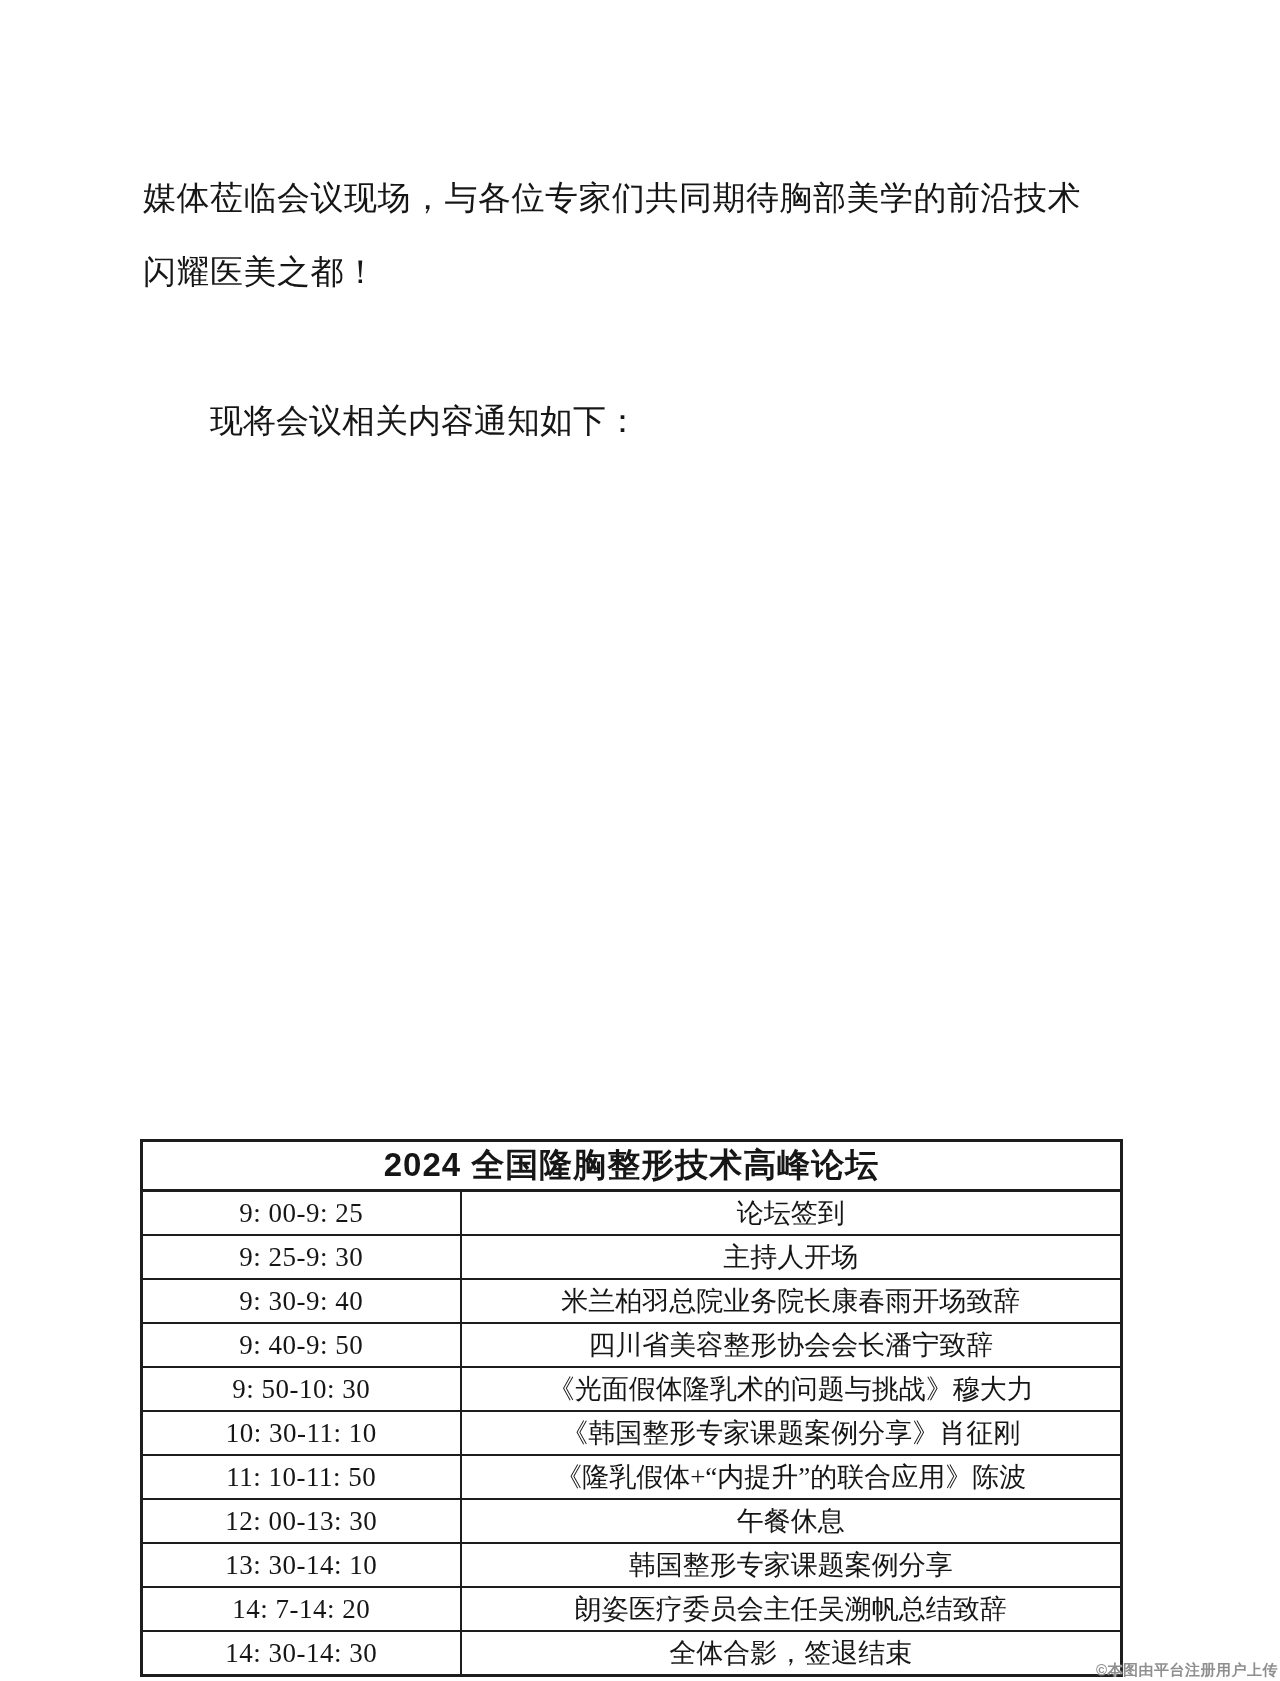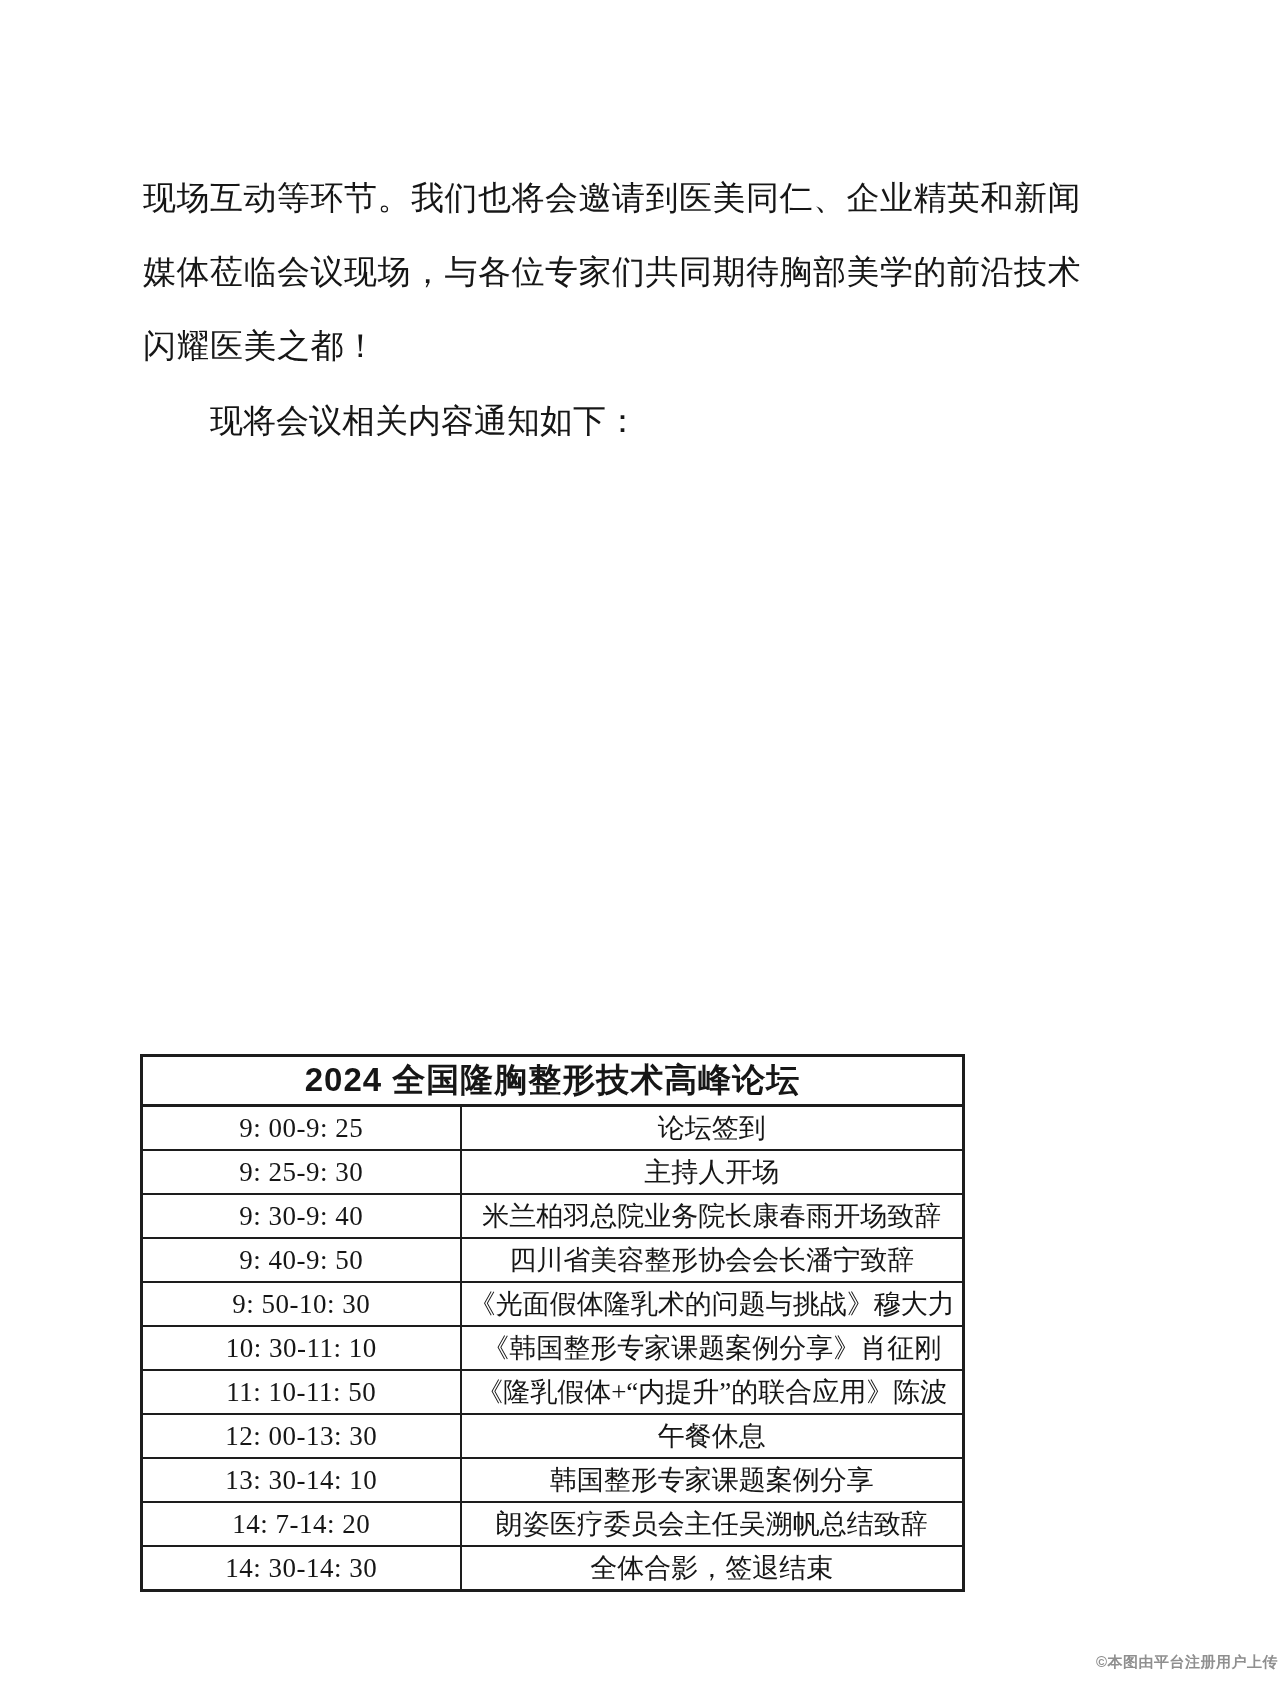--- a/index.html
+++ b/index.html
@@ -44,22 +44,22 @@
     font-size:29px;
     letter-spacing:2px;
   }
   .sec .b{
     font-size:32px;
     letter-spacing:0.5px;
   }
   table.agenda{
     position:absolute;
     left:140px;
-    top:1054px;
-    width:825px;
+    top:1139px;
+    width:983px;
     border-collapse:collapse;
     table-layout:fixed;
     border:3px solid #1d1d1d;
   }
   .agenda th,.agenda td{
     border:2px solid #1d1d1d;
     padding:0;
     text-align:center;
     vertical-align:middle;
     overflow:hidden;
@@ -78,36 +78,35 @@
     font-weight:normal;
   }
   .agenda td.time{
     font-size:27px;
     letter-spacing:0.5px;
   }
   col.col-time{width:319px;}
   .watermark{
     position:absolute;
     right:2px;
-    bottom:9px;
+    bottom:1px;
     font-family:"Liberation Sans",sans-serif;
     font-size:15px;
     font-weight:bold;
     color:#8f8f8f;
     letter-spacing:0.5px;
     text-shadow:0 0 2px #ffffff,0 0 1px #ffffff;
   }
 </style>
 </head>
 <body>
 
 <div class="page">
 
   <div class="intro">
-    <div>现场互动等环节。我们也将会邀请到医美同仁、企业精英和新闻</div>
     <div>媒体莅临会议现场，与各位专家们共同期待胸部美学的前沿技术</div>
     <div>闪耀医美之都！</div>
   </div>
 
   <div class="notice">现将会议相关内容通知如下：</div>
 
 
   <table class="agenda">
     <colgroup>
         <col class="col-time">

